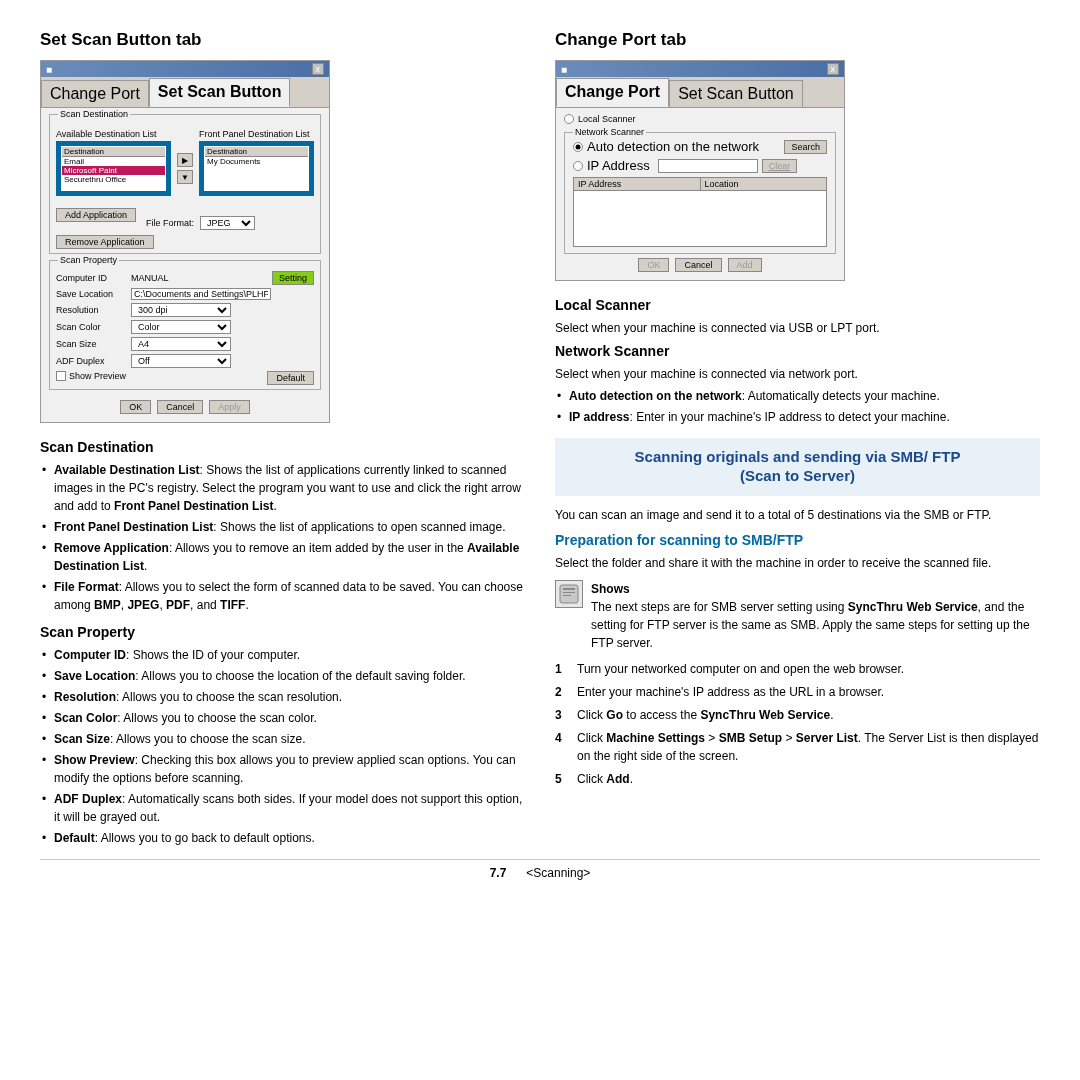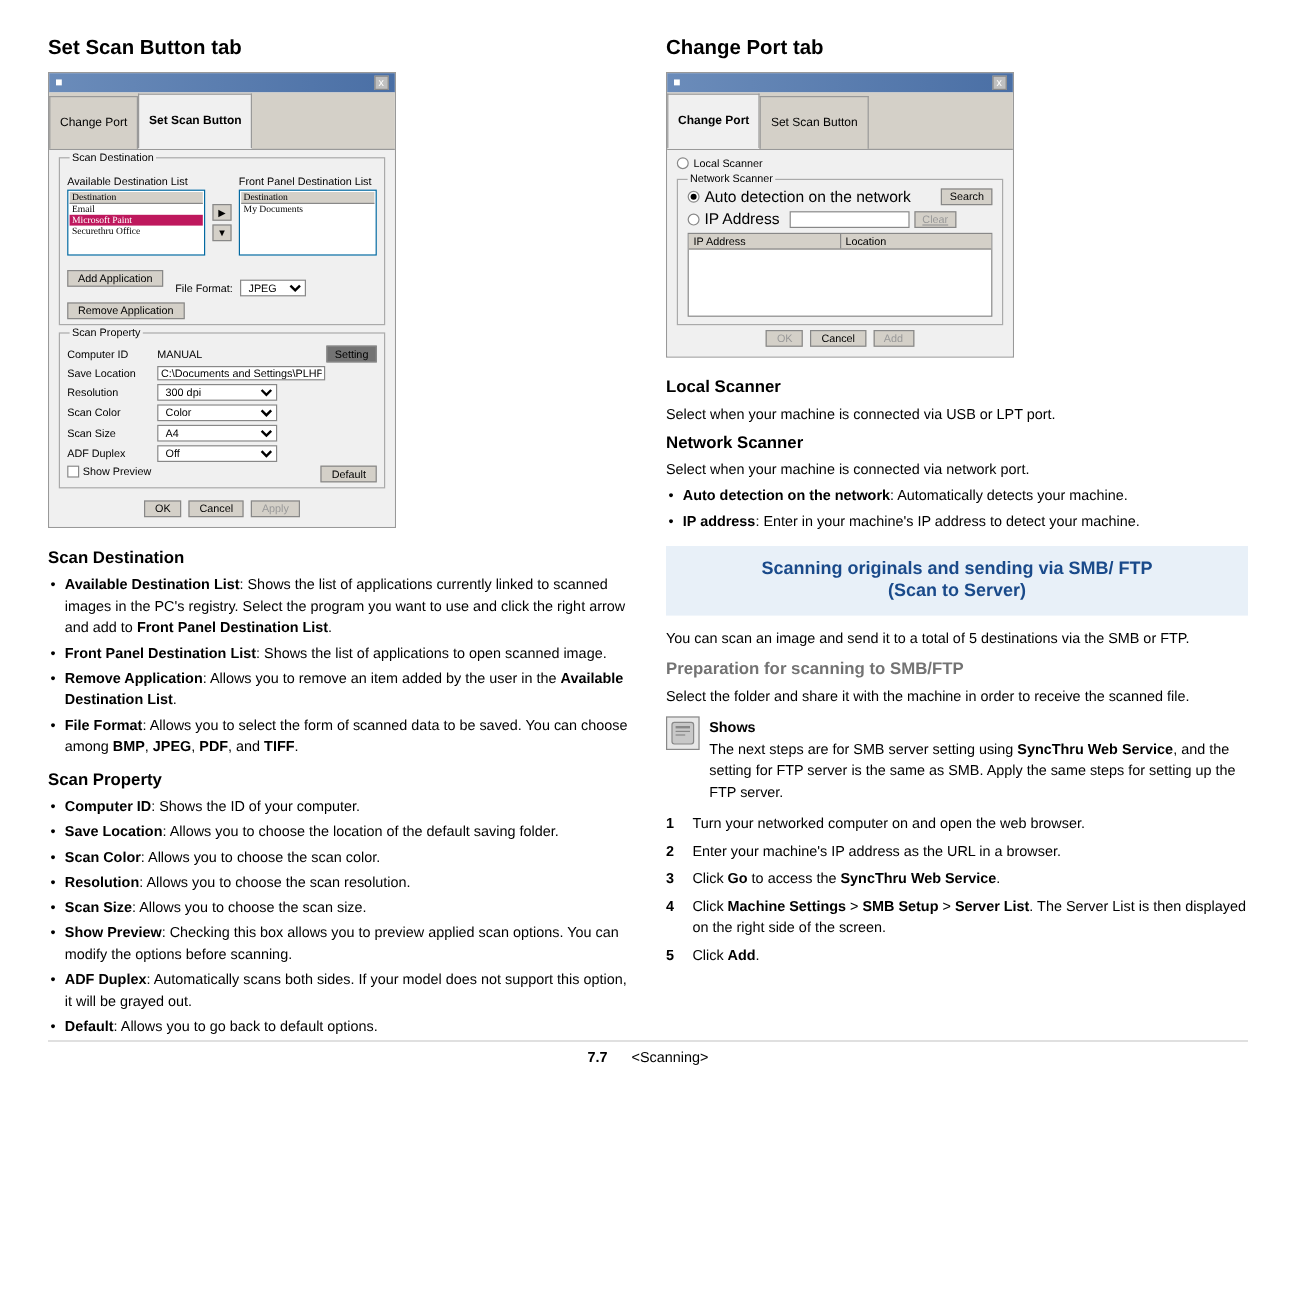--- a/index.html
+++ b/index.html
@@ -55,22 +55,22 @@
       border: 1px solid #888;
       padding: 0 3px;
       cursor: pointer;
     }
     .dialog-tabs {
       display: flex;
       background: #d4d0c8;
       border-bottom: 1px solid #999;
     }
     .dialog-tab {
-      font-size: 10px;
-      padding: 16px 8px;
+      font-size: 16px;
+      padding: 4px 8px;
       border: 1px solid #999;
       border-bottom: none;
       background: #d4d0c8;
       cursor: pointer;
       margin-top: 3px;
     }
     .dialog-tab.active {
       background: #f0f0f0;
       font-weight: bold;
       margin-top: 1px;
@@ -101,27 +101,26 @@
       margin-top: 4px;
     }
     .dest-col {
       flex: 1;
     }
     .dest-label {
       font-size: 9px;
       margin-bottom: 2px;
     }
     .dest-listbox {
-      border: 1px solid #0369a1;
+      border: 5px solid #0369a1;
       background: #fff;
       height: 55px;
       font-size: 8px;
       overflow: hidden;
       padding: 1px;
-      font-family: Liberation Serif, serif;
     }
     .dest-listbox-item {
       font-size: 8px;
       padding: 0 2px;
     }
     .dest-listbox-item.selected {
       background: #be185d;
       color: #fff;
     }
     .arrow-col {
@@ -177,21 +176,21 @@
     }
     .scan-prop-label {
       width: 75px;
       font-size: 9px;
     }
     .scan-prop-value {
       flex: 1;
       font-size: 9px;
     }
     .scan-prop-btn {
-      background: #737373;
+      background: #84cc16;
       border: 1px solid #888;
       font-size: 9px;
       padding: 1px 6px;
       cursor: pointer;
     }
     .scan-prop-input {
       border: 1px solid #888;
       background: #fff;
       font-size: 9px;
       padding: 0 2px;
@@ -355,21 +354,21 @@
     .highlight-title {
       font-size: 15px;
       font-weight: bold;
       color: #1a4a8a;
       text-align: center;
       margin-bottom: 2px;
     }
     .prep-title {
       font-size: 14px;
       font-weight: bold;
-      color: #737373;
+      color: #0369a1;
       margin-bottom: 6px;
     }
     .note-box {
       display: flex;
       gap: 8px;
       margin: 8px 0;
       align-items: flex-start;
     }
     .note-icon {
       width: 28px;
@@ -541,24 +540,24 @@
       <div class="section-divider"></div>
 
       <div class="subsection-title">Scan Property</div>
       <div class="bullet-item">
         <span class="bullet-bold">Computer ID</span><span>: Shows the ID of your computer.</span>
       </div>
       <div class="bullet-item">
         <span class="bullet-bold">Save Location</span><span>: Allows you to choose the location of the default saving folder.</span>
       </div>
       <div class="bullet-item">
+        <span class="bullet-bold">Resolution</span><span>: Allows you to choose the scan resolution.</span>
+      </div>
+      <div class="bullet-item">
         <span class="bullet-bold">Scan Color</span><span>: Allows you to choose the scan color.</span>
-      </div>
-      <div class="bullet-item">
-        <span class="bullet-bold">Resolution</span><span>: Allows you to choose the scan resolution.</span>
       </div>
       <div class="bullet-item">
         <span class="bullet-bold">Scan Size</span><span>: Allows you to choose the scan size.</span>
       </div>
       <div class="bullet-item">
         <span class="bullet-bold">Show Preview</span><span>: Checking this box allows you to preview applied scan options. You can modify the options before scanning.</span>
       </div>
       <div class="bullet-item">
         <span class="bullet-bold">ADF Duplex</span><span>: Automatically scans both sides. If your model does not support this option, it will be grayed out.</span>
       </div>

